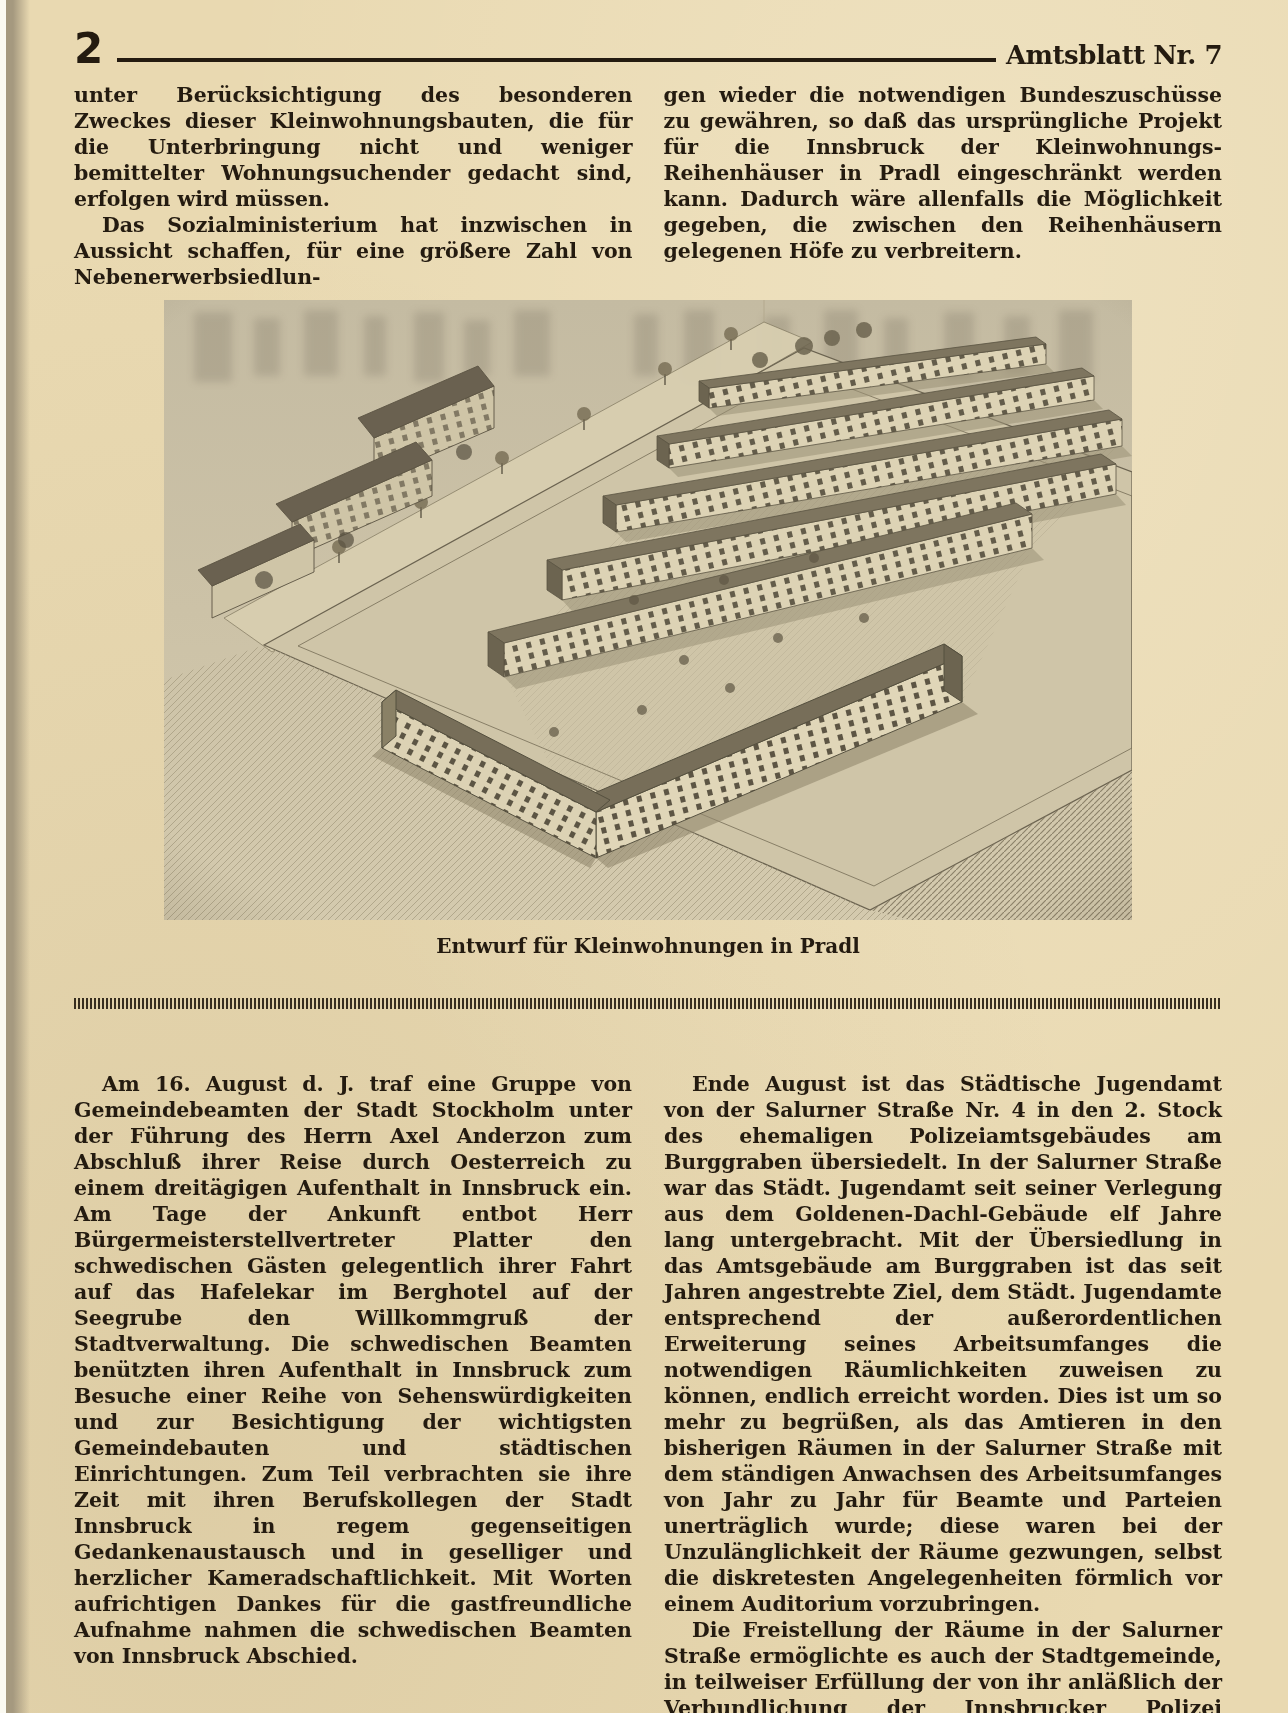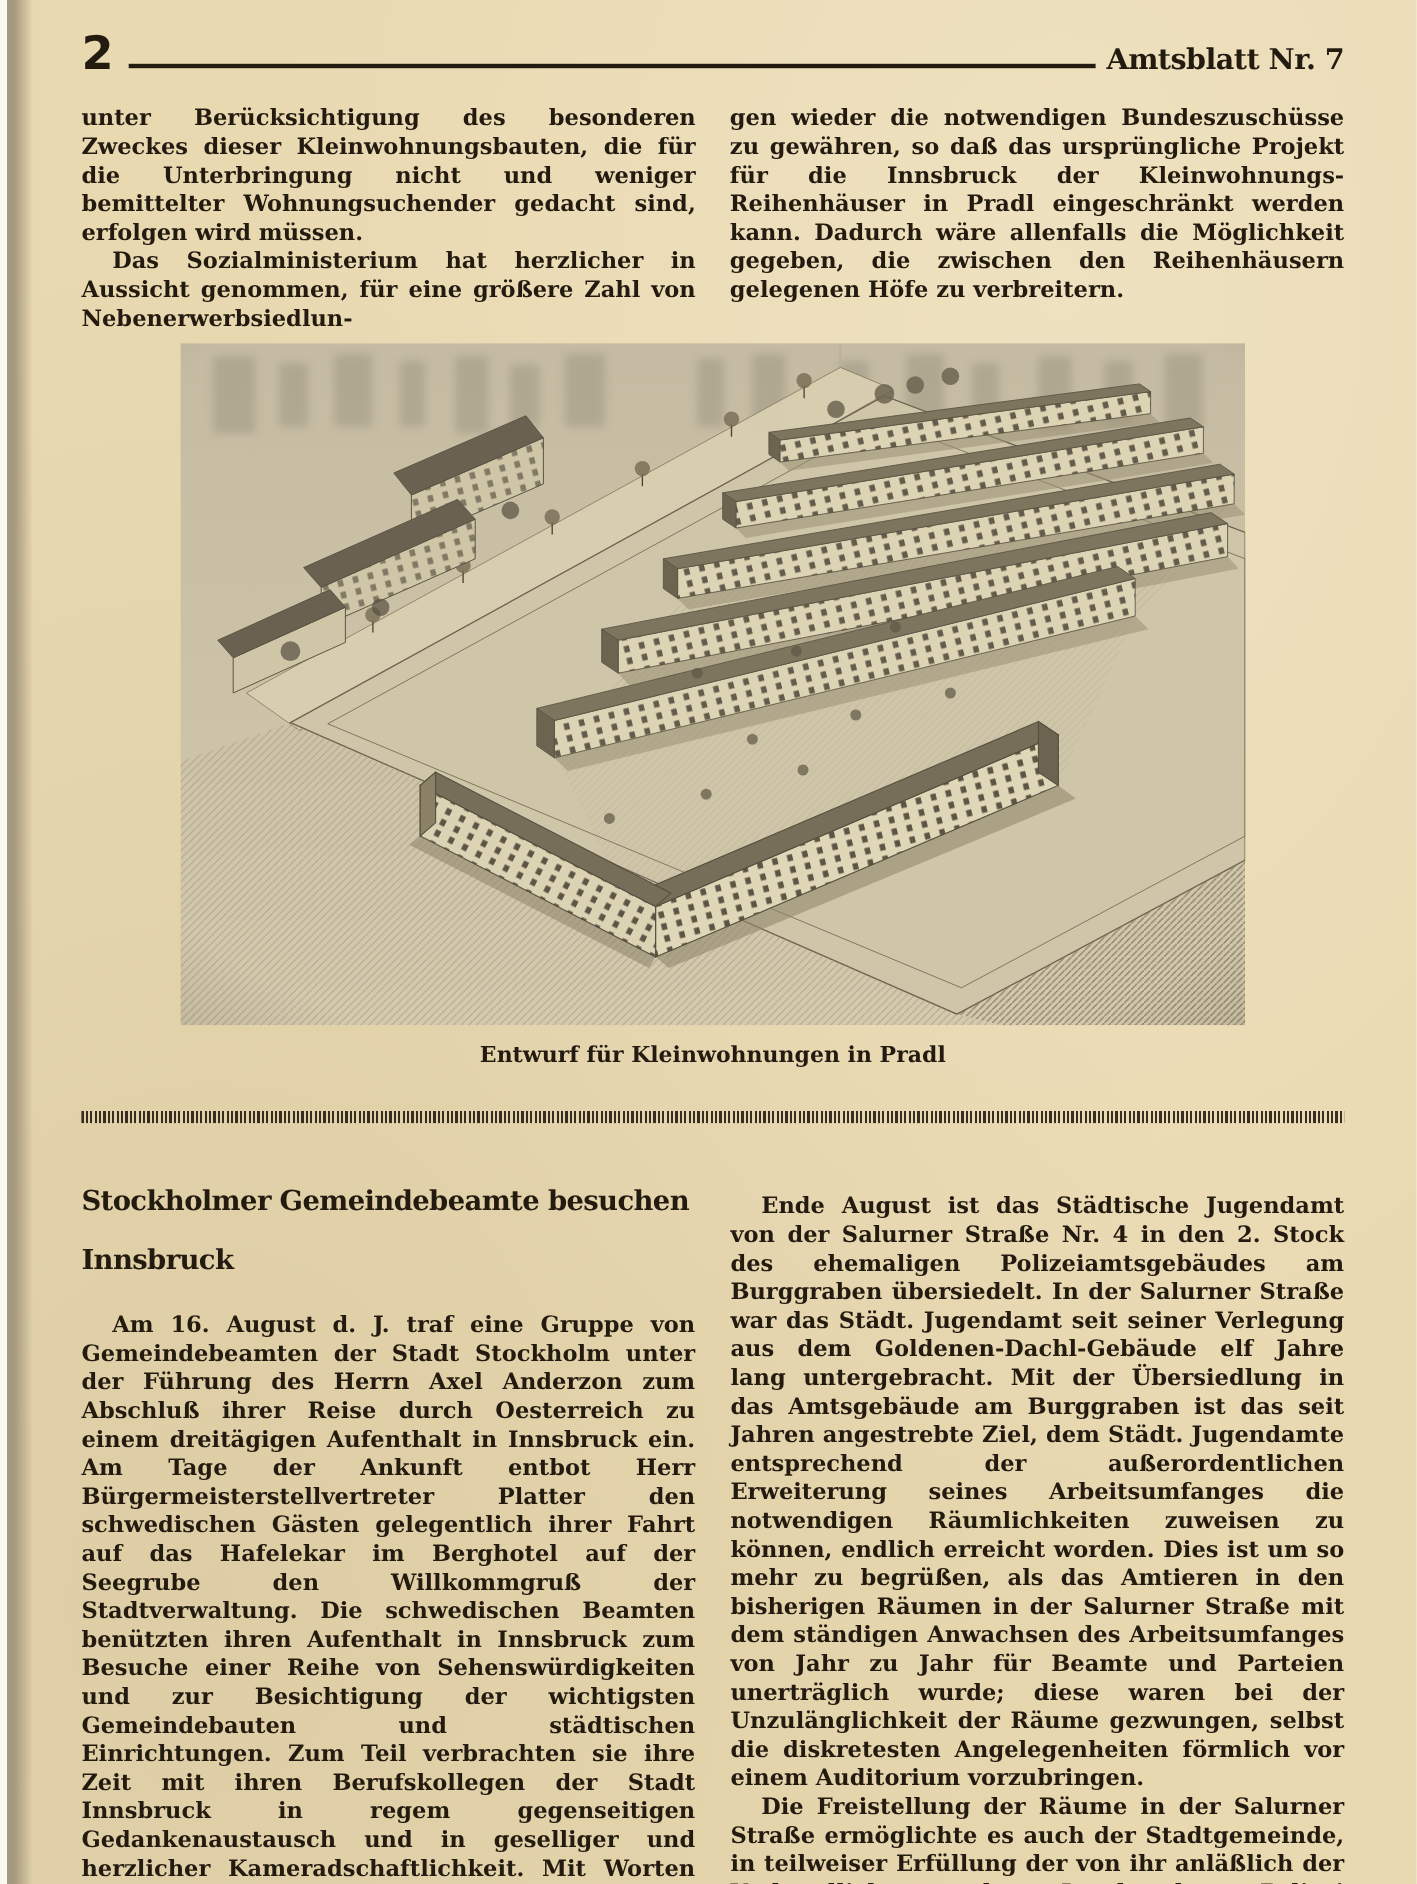--- a/index.html
+++ b/index.html
@@ -17,21 +17,21 @@
   .scan-edge{
     position:absolute;left:0;top:0;bottom:0;width:30px;
     background:linear-gradient(90deg,#fbfaf2 0 6px,#a5997f 6px 13px,rgba(165,153,127,0) 30px);
     z-index:5;
   }
   .content{position:absolute;left:74px;right:66px;top:0;}
   .header{display:flex;align-items:flex-end;padding-top:28px;}
   .pagenum{font-family:"DejaVu Sans",sans-serif;font-weight:bold;font-size:42px;line-height:1;}
   .rule{flex:1;border-bottom:4px solid #241b10;margin:0 10px 8px 14px;}
   .masthead{font-weight:bold;font-size:26px;letter-spacing:-0.5px;line-height:1.1;}
-  .intro{display:flex;gap:31px;margin-top:24px;}
+  .intro{display:flex;gap:31px;margin-top:12px;}
   .col{flex:1;}
   .bodytext{
     text-align:justify;font-size:20.5px;line-height:26px;font-weight:600;
     text-rendering:optimizeLegibility;
   }
   .bodytext p{margin:0;}
   .indent{text-indent:28px;}
   .figure{width:968px;margin:10px auto 0;}
   .figure svg{display:block;}
   .caption{text-align:center;font-weight:bold;font-size:20px;margin-top:14px;}
@@ -54,21 +54,21 @@
 
     <div class="header">
       <div class="pagenum">2</div>
       <div class="rule"></div>
       <div class="masthead">Amtsblatt Nr. 7</div>
     </div>
 
     <div class="intro">
       <div class="col bodytext">
         <p>unter Berücksichtigung des besonderen Zweckes dieser Kleinwohnungsbauten, die für die Unterbringung nicht und weniger bemittelter Wohnungsuchender gedacht sind, erfolgen wird müssen.</p>
-        <p class="indent">Das Sozialministerium hat herzlicher in Aussicht genommen, für eine größere Zahl von Nebenerwerbsiedlun-</p>
+        <p class="indent">Das Sozialministerium hat inzwischen in Aussicht schaffen, für eine größere Zahl von Nebenerwerbsiedlun-</p>
       </div>
       <div class="col bodytext">
         <p>gen wieder die notwendigen Bundeszuschüsse zu gewähren, so daß das ursprüngliche Projekt für die Innsbruck der Kleinwohnungs-Reihenhäuser in Pradl eingeschränkt werden kann. Dadurch wäre allenfalls die Möglichkeit gegeben, die zwischen den Reihenhäusern gelegenen Höfe zu verbreitern.</p>
       </div>
     </div>
 
     <div class="figure">
       <svg width="968" height="620" viewBox="0 0 968 620" preserveAspectRatio="none">
         <defs>
           <linearGradient id="bgGrad" x1="0" y1="0" x2="0" y2="1">
@@ -239,24 +239,20 @@
 
         <rect width="968" height="620" fill="url(#vig)"></rect>
       </svg>
       <div class="caption">Entwurf für Kleinwohnungen in Pradl</div>
     </div>
 
     <div class="divider"></div>
 
     <div class="articles">
       <div class="col">
-        <div class="headline">
-          <div>Stockholmer Gemeindebeamte besuchen</div>
-          <div>Innsbruck</div>
-        </div>
         <div class="bodytext article-body">
           <p class="indent">Am 16. August d. J. traf eine Gruppe von Gemeindebeamten der Stadt Stockholm unter der Führung des Herrn Axel Anderzon zum Abschluß ihrer Reise durch Oesterreich zu einem dreitägigen Aufenthalt in Innsbruck ein. Am Tage der Ankunft entbot Herr Bürgermeisterstellvertreter Platter den schwedischen Gästen gelegentlich ihrer Fahrt auf das Hafelekar im Berghotel auf der Seegrube den Willkommgruß der Stadtverwaltung. Die schwedischen Beamten benützten ihren Aufenthalt in Innsbruck zum Besuche einer Reihe von Sehenswürdigkeiten und zur Besichtigung der wichtigsten Gemeindebauten und städtischen Einrichtungen. Zum Teil verbrachten sie ihre Zeit mit ihren Berufskollegen der Stadt Innsbruck in regem gegenseitigen Gedankenaustausch und in geselliger und herzlicher Kameradschaftlichkeit. Mit Worten aufrichtigen Dankes für die gastfreundliche Aufnahme nahmen die schwedischen Beamten von Innsbruck Abschied.</p>
         </div>
       </div>
       <div class="col">
         <div class="bodytext article-body">
           <p class="indent">Ende August ist das Städtische Jugendamt von der Salurner Straße Nr. 4 in den 2. Stock des ehemaligen Polizeiamtsgebäudes am Burggraben übersiedelt. In der Salurner Straße war das Städt. Jugendamt seit seiner Verlegung aus dem Goldenen-Dachl-Gebäude elf Jahre lang untergebracht. Mit der Übersiedlung in das Amtsgebäude am Burggraben ist das seit Jahren angestrebte Ziel, dem Städt. Jugendamte entsprechend der außerordentlichen Erweiterung seines Arbeitsumfanges die notwendigen Räumlichkeiten zuweisen zu können, endlich erreicht worden. Dies ist um so mehr zu begrüßen, als das Amtieren in den bisherigen Räumen in der Salurner Straße mit dem ständigen Anwachsen des Arbeitsumfanges von Jahr zu Jahr für Beamte und Parteien unerträglich wurde; diese waren bei der Unzulänglichkeit der Räume gezwungen, selbst die diskretesten Angelegenheiten förmlich vor einem Auditorium vorzubringen.</p>
           <p class="indent">Die Freistellung der Räume in der Salurner Straße ermöglichte es auch der Stadtgemeinde, in teilweiser Erfüllung der von ihr anläßlich der Verbundlichung der Innsbrucker Polizei übernommenen vertraglichen Verpflichtung gegenwärtig wenigstens für einen leitenden Beamten der Bundespolizeidirektion eine Dienstwohnung zu schaffen.</p>
         </div>
       </div>

